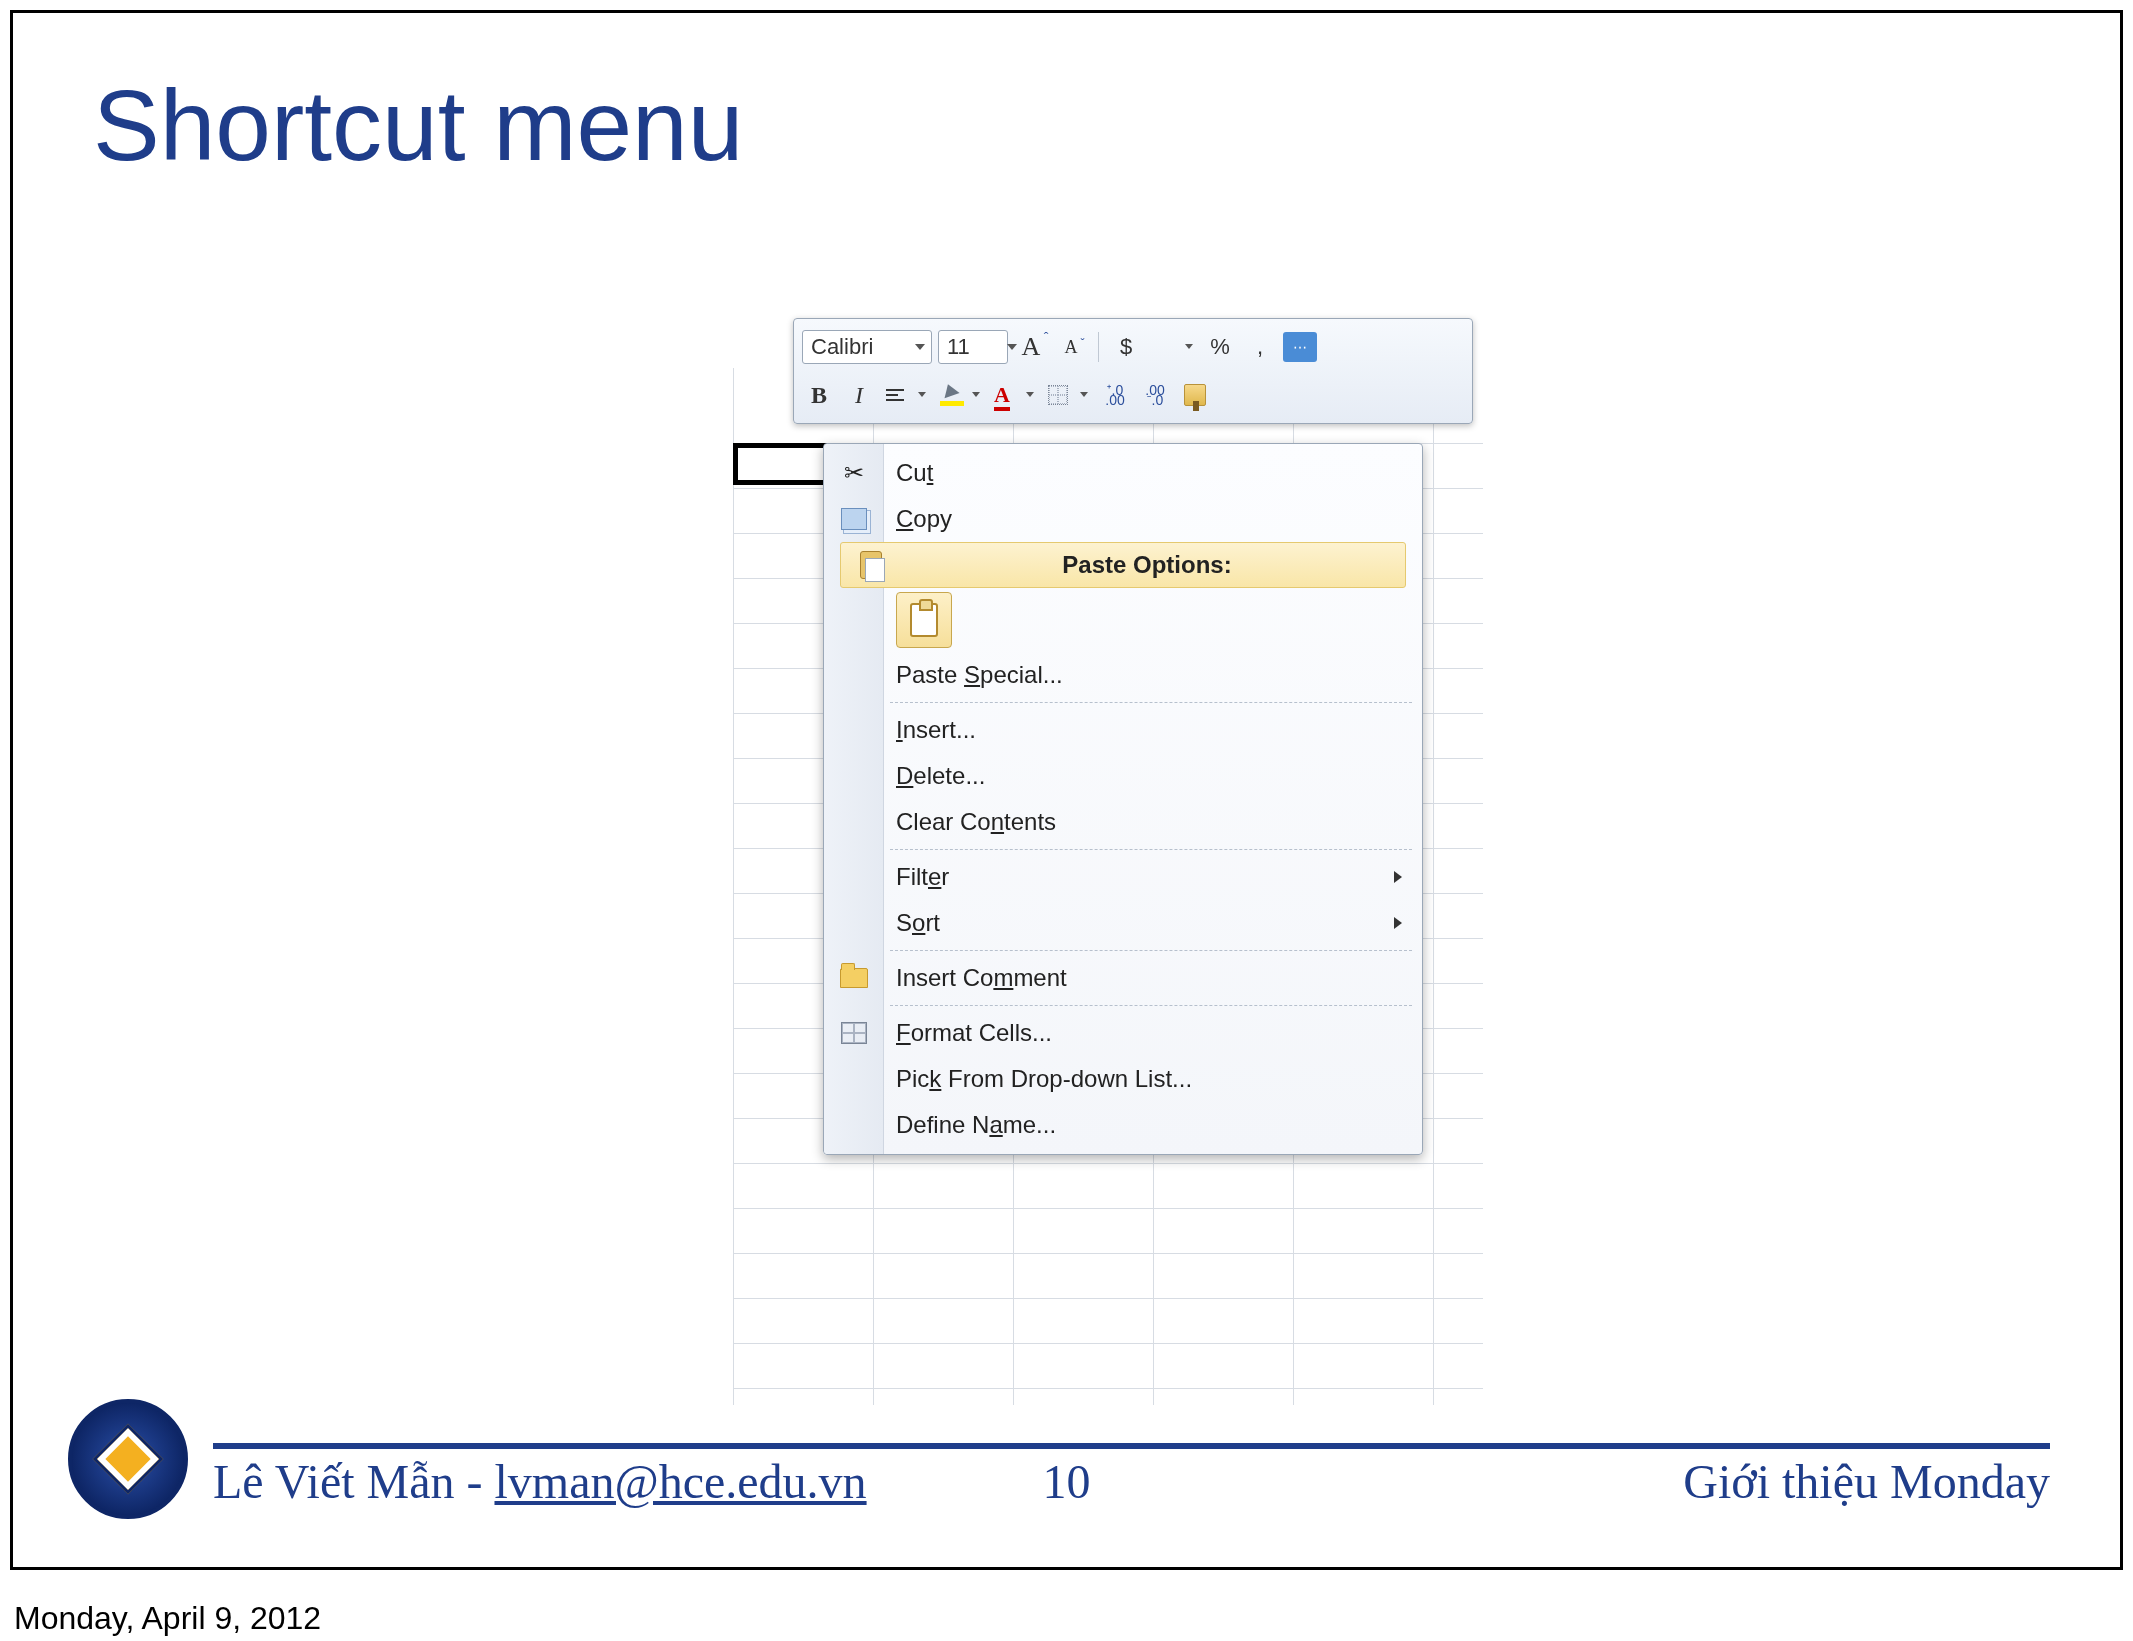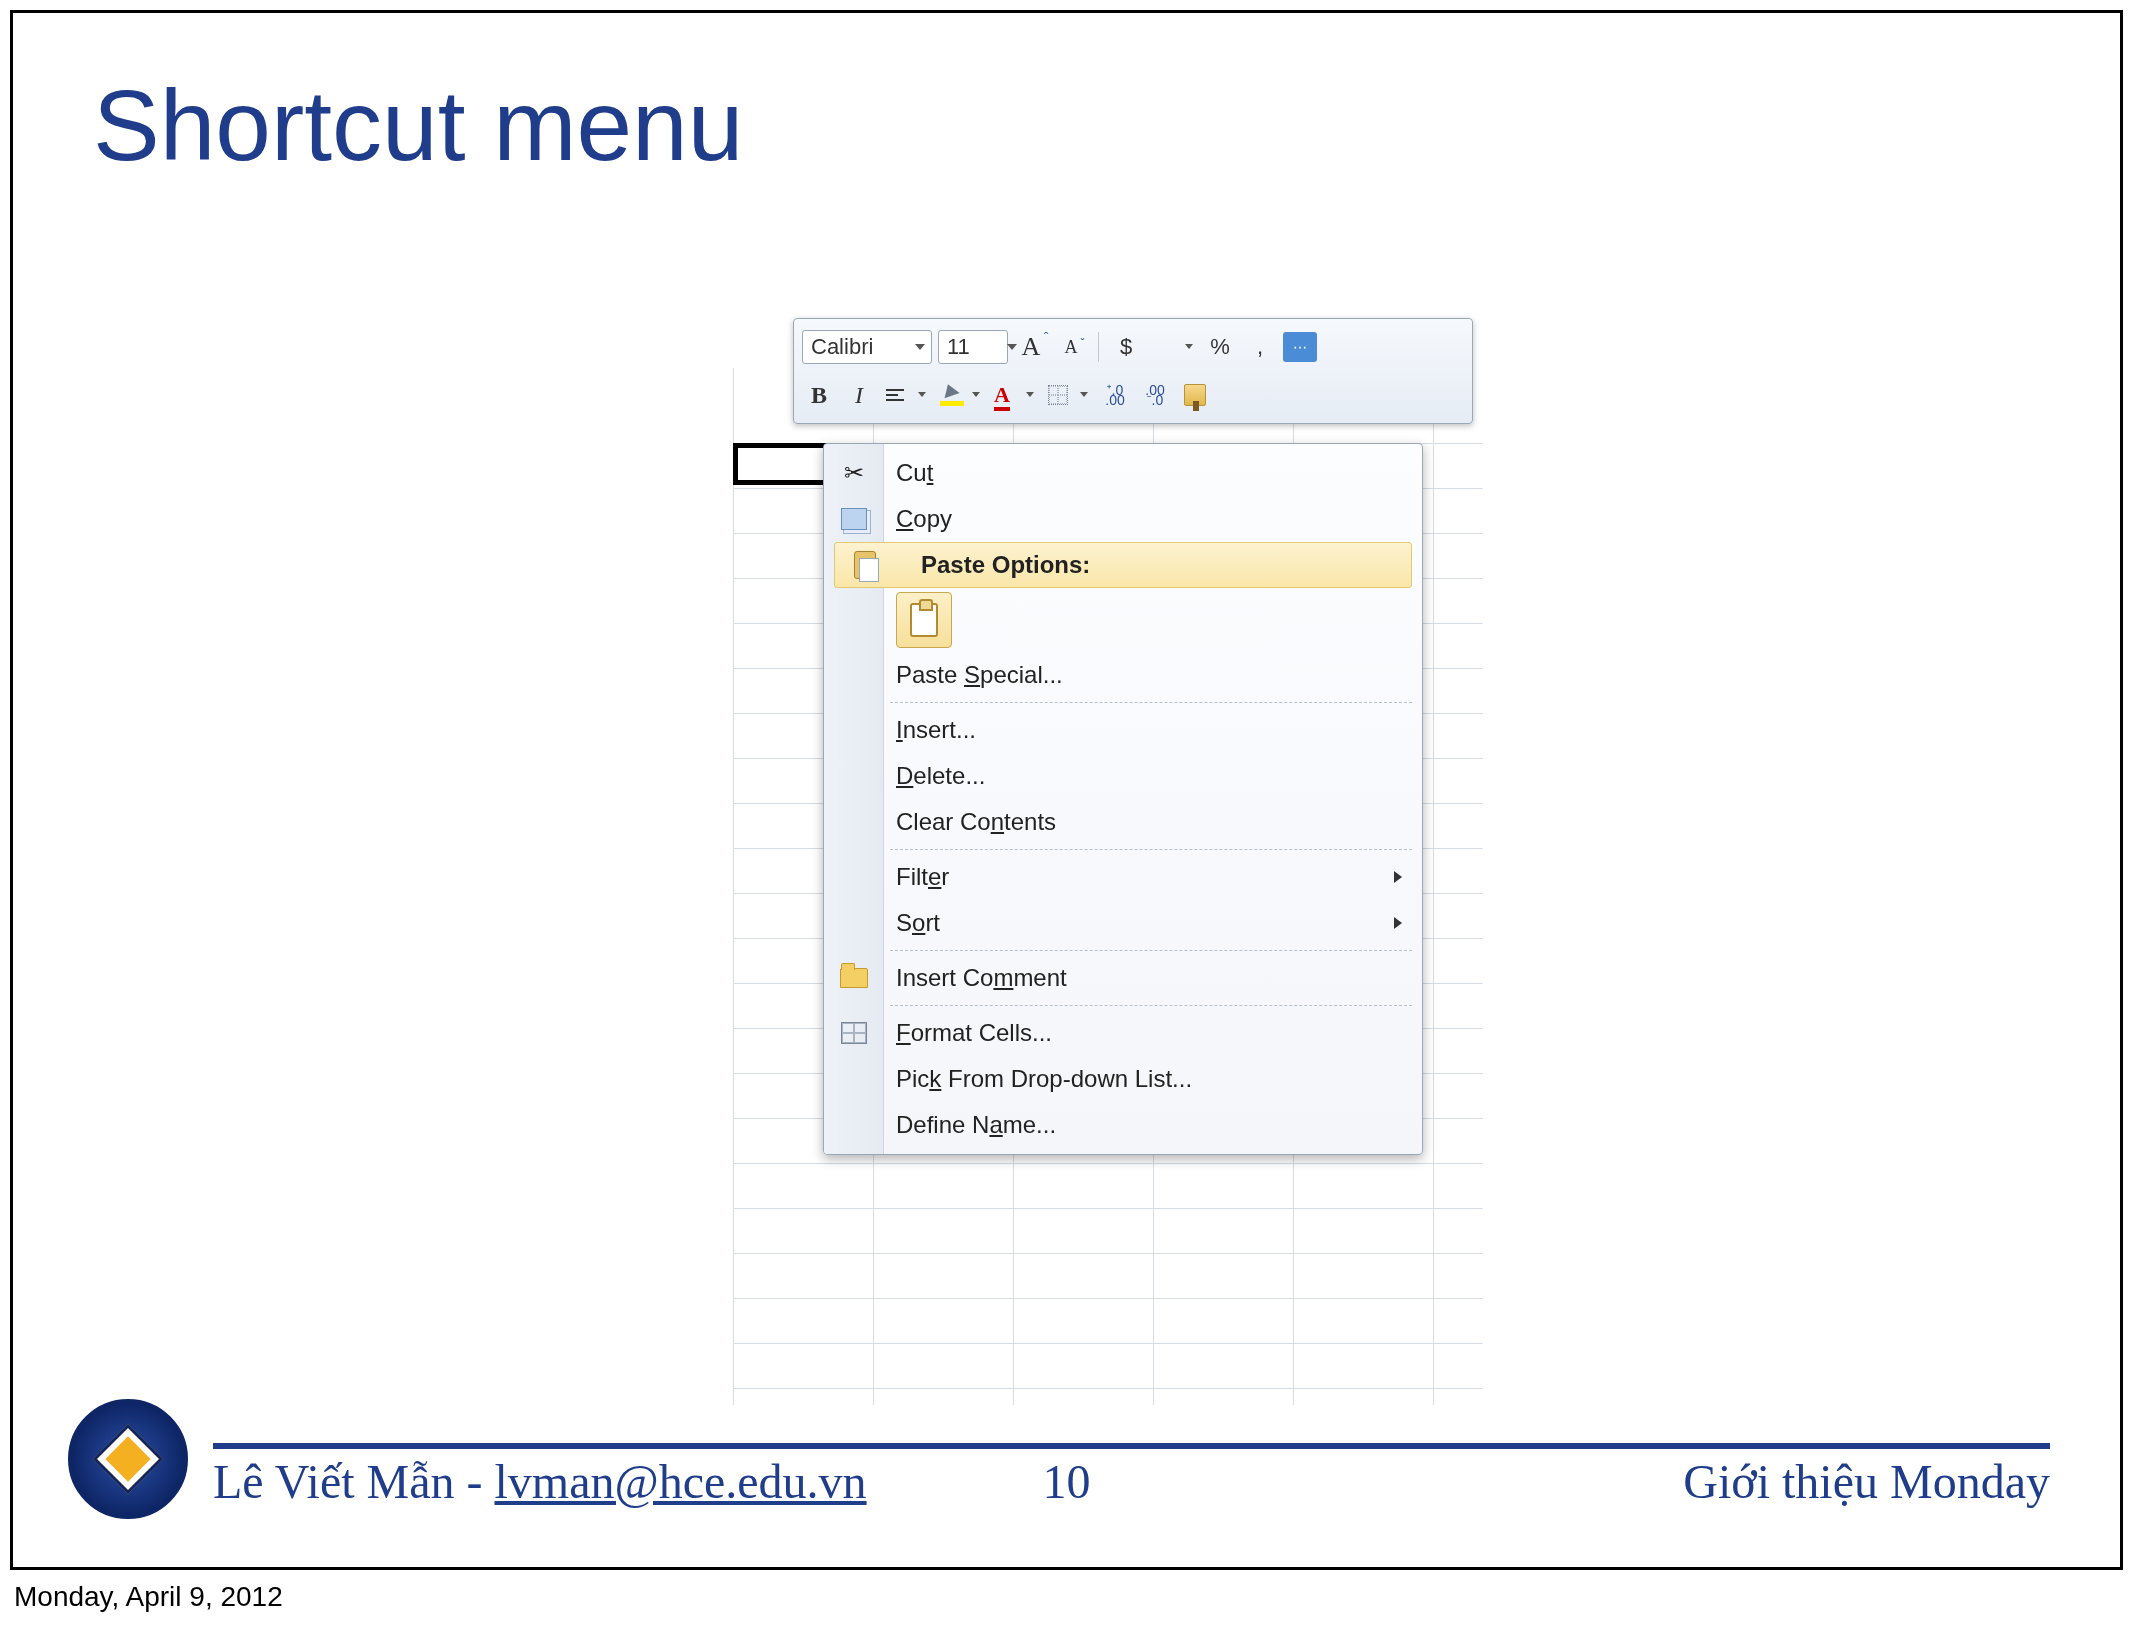--- a/index.html
+++ b/index.html
@@ -124,21 +124,21 @@
     border-radius: 4px 0 0 4px;
   }
   .menu-item {
     position: relative;
     display: flex; align-items: center;
     height: 46px;
     padding-left: 72px;
     padding-right: 20px;
   }
   .menu-item.hdr { font-weight: bold; }
-  .menu-item.highlight { background: linear-gradient(#fdf2d0,#f9e6a8); border:1px solid #e5c96f; border-radius:3px; margin: 0 10px; padding-left: 86px; }
+  .menu-item.highlight { background: linear-gradient(#fdf2d0,#f9e6a8); border:1px solid #e5c96f; border-radius:3px; margin: 0 16px; padding-left: 68px; justify-content: center; }
   .menu-item .ico { position:absolute; left:14px; width:32px; height:32px; display:flex;align-items:center;justify-content:center; }
   .menu-item .arrow { margin-left:auto; width:0;height:0;border-top:6px solid transparent;border-bottom:6px solid transparent;border-left:8px solid #333; }
   .menu-item u { text-decoration: underline; }
   .menu-sep { height: 0; border-top: 1px dashed #b7c0cd; margin: 4px 10px 4px 66px; }
   .paste-option-box {
     margin: 4px 0 4px 72px;
     width: 56px; height: 56px;
     border: 1px solid #c8a74e;
     background: linear-gradient(#fdf0c8,#f6df9a);
     border-radius: 4px;
@@ -190,22 +190,22 @@
   .logo-inner {
     width: 50px; height: 50px;
     background: #f4b020;
     transform: rotate(45deg);
     border: 3px solid #0e2666;
     box-shadow: 0 0 0 6px #fff inset;
   }
   .timestamp {
     position: absolute;
     left: 14px;
-    bottom: 28px;
-    font-size: 28px;
+    bottom: 4px;
+    font-size: 32px;
     color: #000;
     font-family: Helvetica, Arial, sans-serif;
   }
 </style>
 </head>
 <body>
 
 <div class="slide-frame">
   <div class="slide-title">Shortcut menu</div>
 

